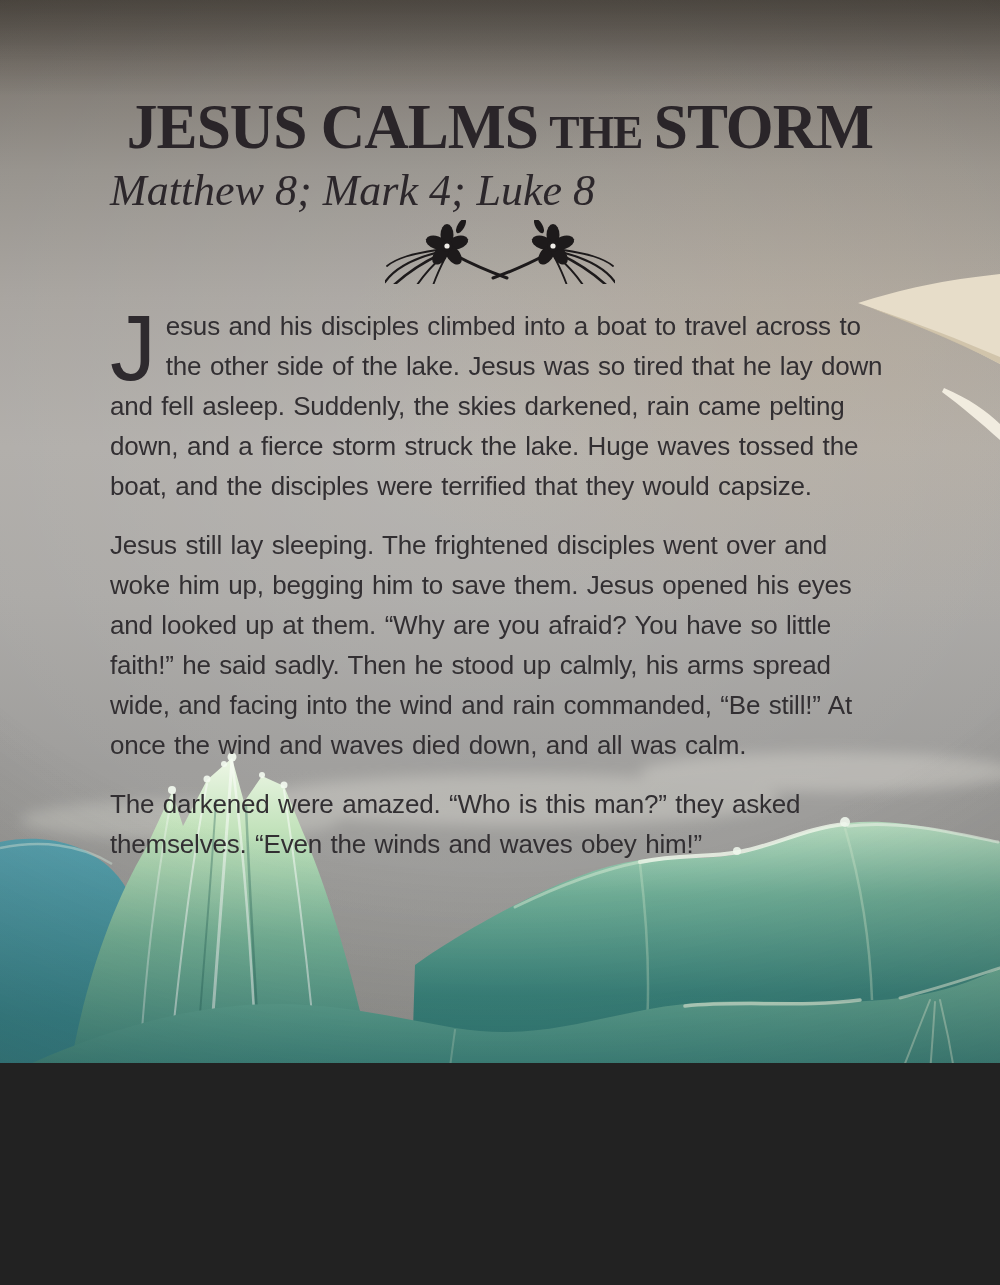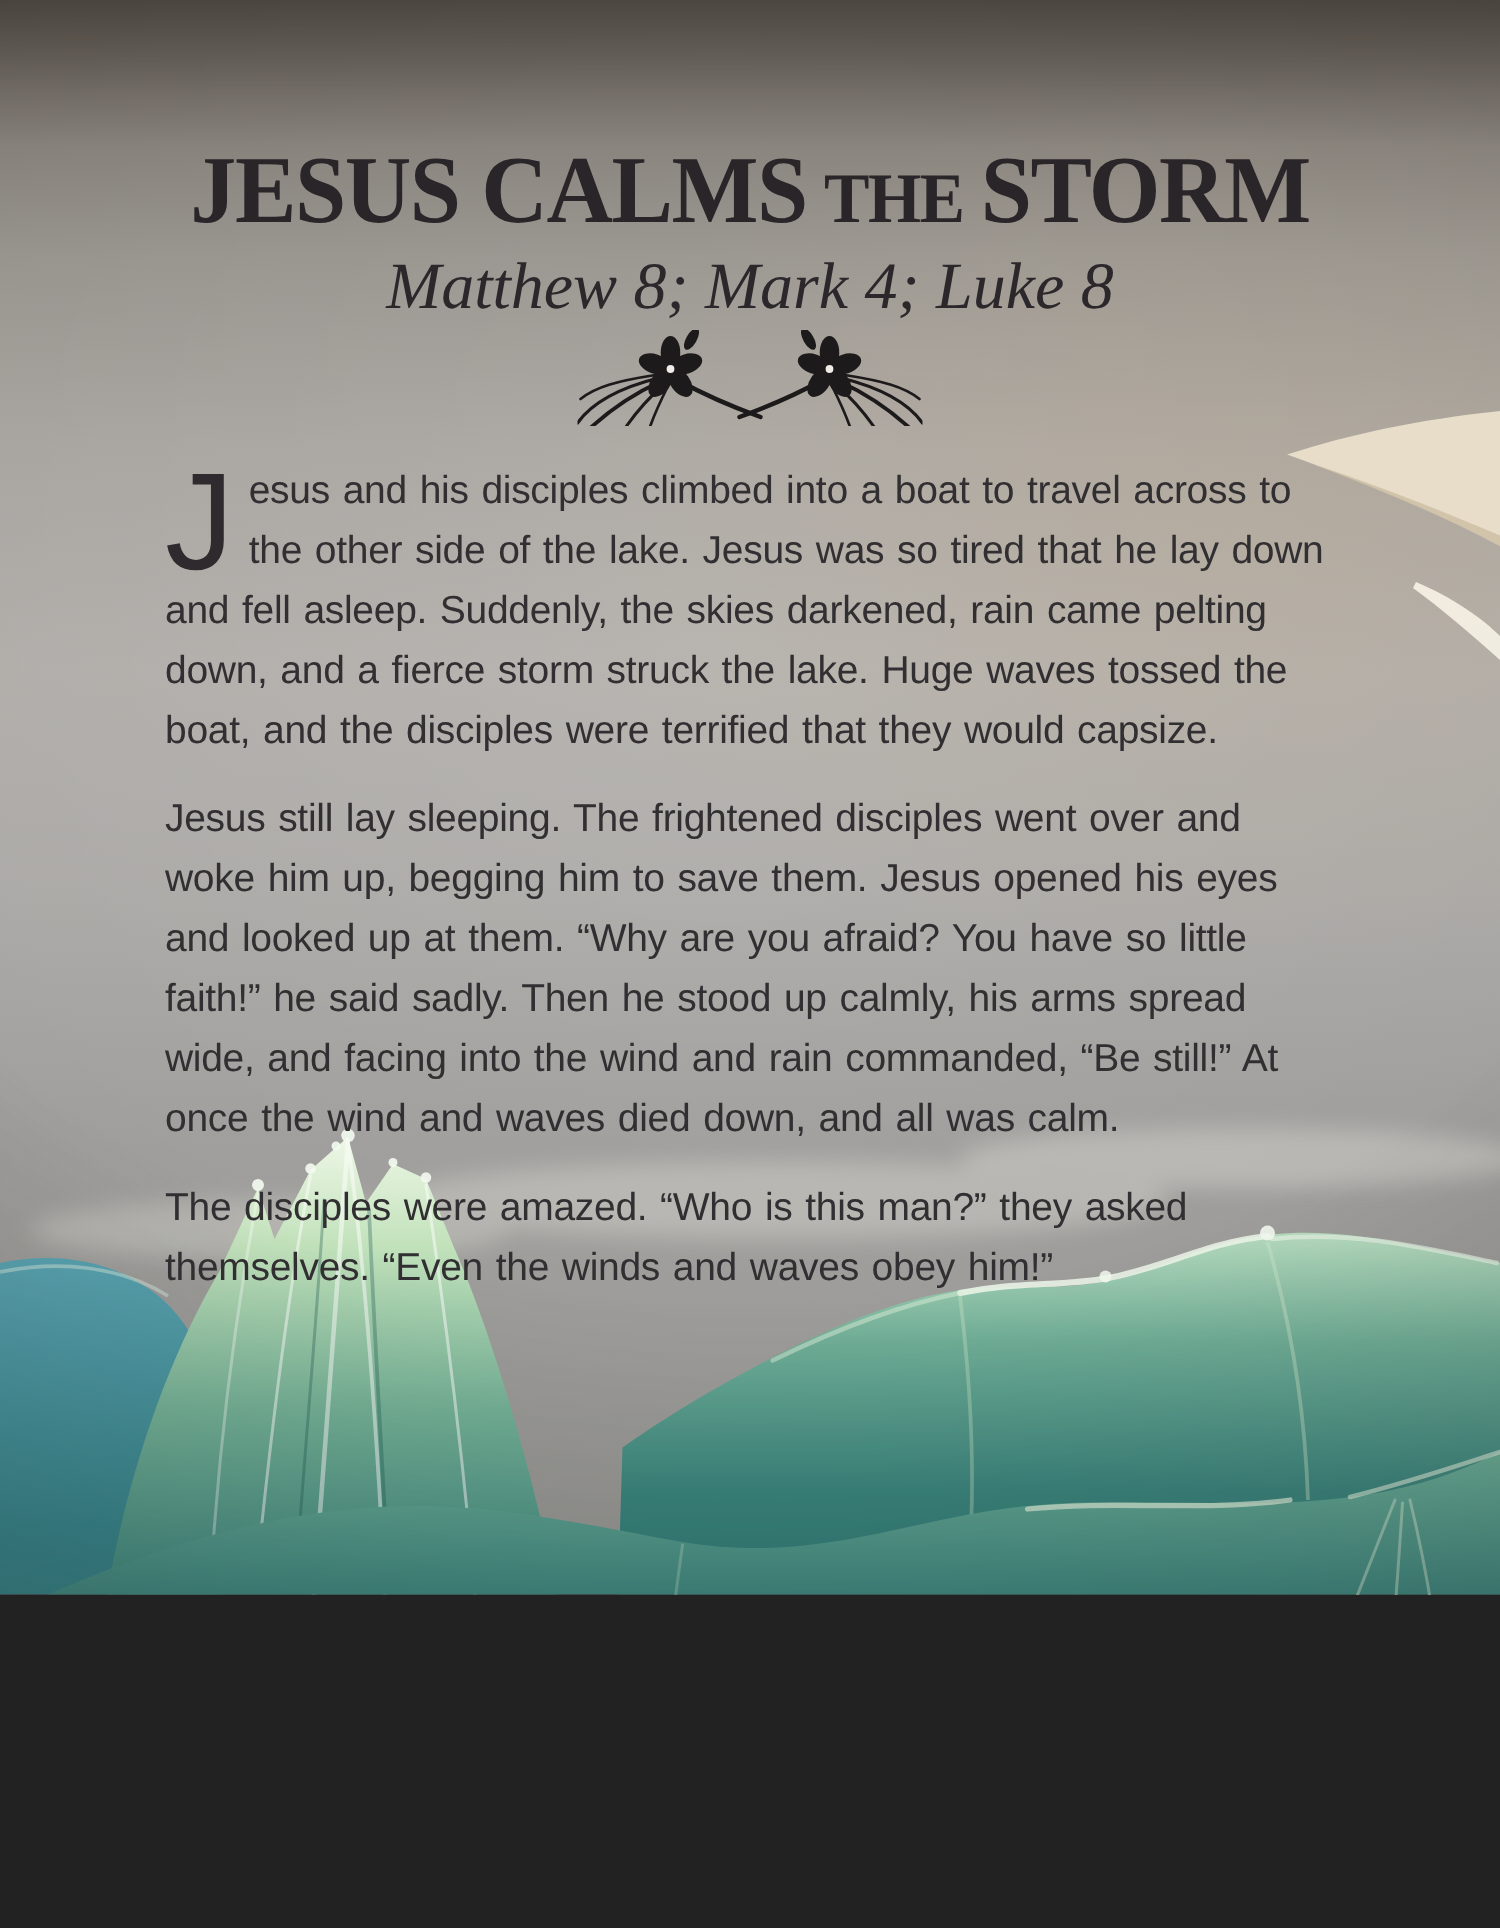--- a/index.html
+++ b/index.html
@@ -19,21 +19,21 @@
   }
   .sea{position:absolute;inset:0;z-index:1;}
   .content{position:absolute;left:110px;top:94px;width:780px;z-index:3;color:#322f32;}
   h1{
     margin:0;text-align:center;font-family:"Liberation Serif",serif;font-weight:700;
     font-size:64px;letter-spacing:-1px;color:#2a2529;line-height:1.02;
     transform:scaleX(0.96);transform-origin:center;white-space:nowrap;
   }
   h1 .t-small{font-size:0.74em;}
   .subtitle{
-    margin:8px 0 2px;text-align:center;font-family:"Liberation Serif",serif;
+    margin:8px 0 2px;font-family:"Liberation Serif",serif;
     font-style:italic;font-size:44px;color:#2c272b;line-height:1.1;
   }
   .ornament{display:block;margin:4px auto 22px;}
   .story{margin-top:10px;font-size:26px;line-height:40px;letter-spacing:-0.2px;word-spacing:1.5px;}
   .story p{margin:0 0 19px;}
   .dropcap{
     float:left;font-size:92px;line-height:72px;padding:6px 10px 0 0;color:#2e2a2e;
   }
   .pagenum{
     position:absolute;left:16px;top:1206px;width:100%;z-index:3;text-align:right;
@@ -200,18 +200,18 @@
           <circle r="6"></circle>
           <ellipse rx="3.5" ry="8" transform="translate(14,-20) rotate(30)"></ellipse>
         </g>
         <circle r="2.6" fill="#efece8"></circle>
       </g>
     </svg>
 
     <div class="story">
       <p><span class="dropcap">J</span><span>esus and his disciples climbed into a boat to travel across to the other side of the lake. Jesus was so tired that he lay down and fell asleep. Suddenly, the skies darkened, rain came pelting down, and a fierce storm struck the lake. Huge waves tossed the boat, and the disciples were terrified that they would capsize.</span></p>
       <p>Jesus still lay sleeping. The frightened disciples went over and woke him up, begging him to save them. Jesus opened his eyes and looked up at them. “Why are you afraid? You have so little faith!” he said sadly. Then he stood up calmly, his arms spread wide, and facing into the wind and rain commanded, “Be still!” At once the wind and waves died down, and all was calm.</p>
-      <p>The disciples were amazed. “Who is this man?” they asked themselves. “Even the winds and waves obey him!”</p>
+      <p>The darkened were amazed. “Who is this man?” they asked themselves. “Even the winds and waves obey him!”</p>
     </div>
   </div>
 
   <div class="pagenum">444</div>
 </div>
 
 </body></html>

